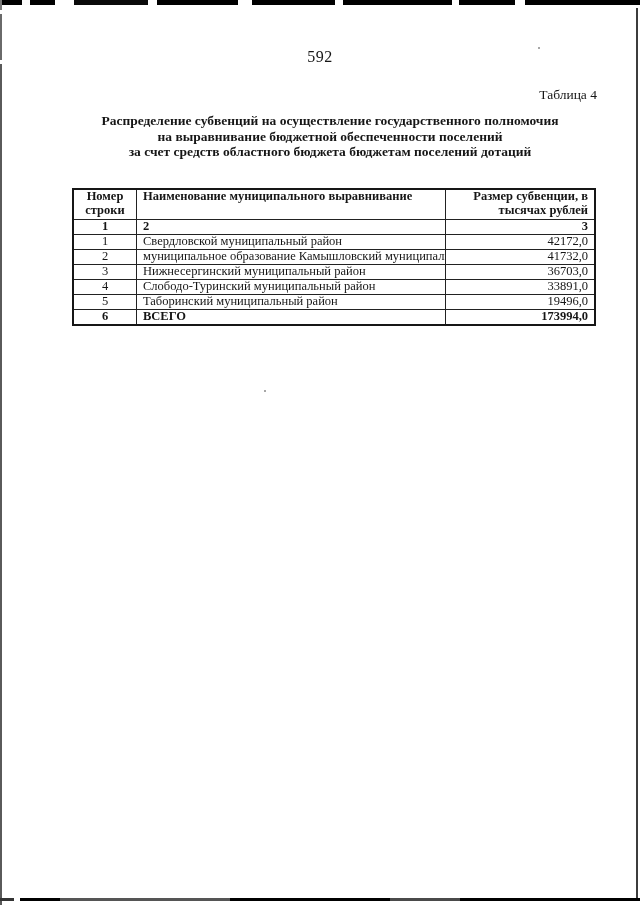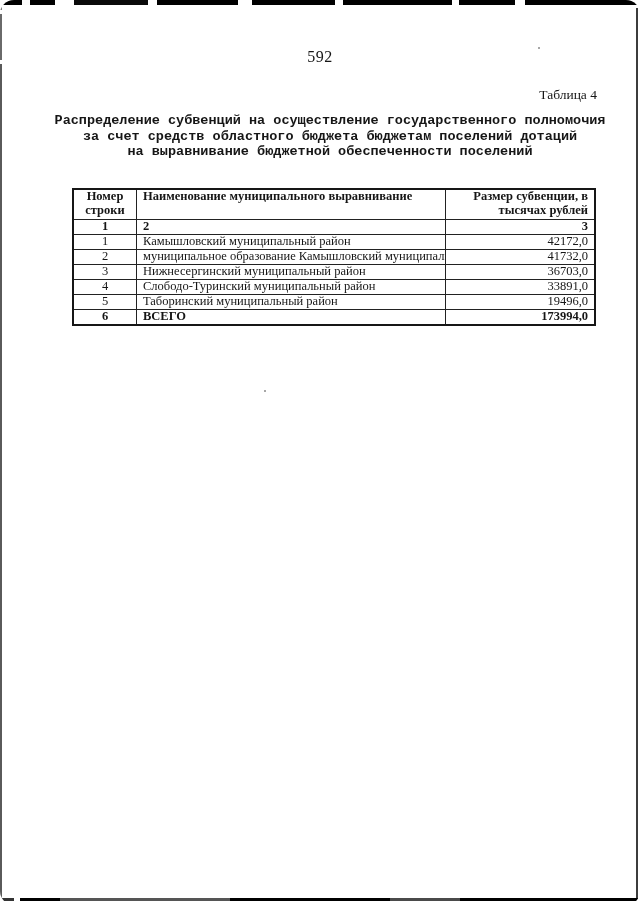--- a/index.html
+++ b/index.html
@@ -4,21 +4,20 @@
 <style>
   html, body { margin: 0; padding: 0; background: #ffffff; }
   .page {
     position: relative;
     width: 640px;
     height: 905px;
     background: #ffffff;
     font-family: "Liberation Serif", "DejaVu Serif", serif;
     color: #161616;
     overflow: hidden;
-    border-radius: 14px;
   }
   
   .edge-top {
     position: absolute; top: 0; left: 0; width: 640px; height: 5px;
     background: linear-gradient(90deg,
       #000 0, #000 22px, #fbfbfb 22px, #fbfbfb 30px,
       #000 30px, #000 55px, #fff 55px, #fff 74px,
       #0a0a0a 74px, #0a0a0a 148px, #fff 148px, #fff 157px,
       #000 157px, #000 238px, #fff 238px, #fff 252px,
       #000 252px, #000 335px, #fff 335px, #fff 343px,
@@ -50,21 +49,21 @@
   .page-number {
     position: absolute; top: 48px; left: 0; width: 640px;
     text-align: center; font-size: 16px; letter-spacing: 0.5px;
   }
   .table-label {
     position: absolute; top: 87px; right: 43px;
     font-size: 13.5px;
   }
   .doc-title {
     position: absolute; top: 113px; left: 20px; width: 620px;
-    text-align: center; font-weight: bold; font-size: 13.5px; line-height: 15.5px; font-family: Liberation Mono, monospace;
+    text-align: center; font-weight: bold; font-size: 13.5px; line-height: 15.5px;
   }
   .table-wrap {
     position: absolute; top: 188px; left: 72px; width: 524px;
   }
   table.subv {
     width: 100%;
     border-collapse: collapse;
     border: 2px solid #161616;
     font-size: 12.5px;
     table-layout: fixed;
@@ -97,42 +96,42 @@
   <div class="edge-bottom"></div>
   <div class="speck" style="top:47px;left:538px;width:2px;height:2px;"></div>
   <div class="speck" style="top:390px;left:264px;width:2px;2px;height:2px;"></div>
 
   <div class="page-number">592</div>
 
   <div class="table-label">Таблица 4</div>
 
   <div class="doc-title">
     <div>Распределение субвенций на осуществление государственного полномочия</div>
+    <div>на выравнивание бюджетной обеспеченности поселений</div>
     <div>за счет средств областного бюджета бюджетам поселений дотаций</div>
-    <div>на выравнивание бюджетной обеспеченности поселений</div>
   </div>
 
   <div class="table-wrap">
     <table class="subv">
       <thead>
         <tr class="hdr">
           <th class="c-num">Номер строки</th>
           <th class="c-name">Наименование муниципального выравнивание</th>
           <th class="c-val">Размер субвенции, в тысячах рублей</th>
         </tr>
         <tr class="idx">
           <th class="c-num">1</th>
           <th class="c-name">2</th>
           <th class="c-val">3</th>
         </tr>
       </thead>
       <tbody>
           <tr>
             <td class="c-num">1</td>
-            <td class="c-name">Камышловский муниципальный район</td>
+            <td class="c-name">Свердловской муниципальный район</td>
             <td class="c-val">42172,0</td>
           </tr>
           <tr>
             <td class="c-num">2</td>
             <td class="c-name">муниципальное образование Камышловский муниципальный район</td>
             <td class="c-val">41732,0</td>
           </tr>
           <tr>
             <td class="c-num">3</td>
             <td class="c-name">Нижнесергинский муниципальный район</td>

